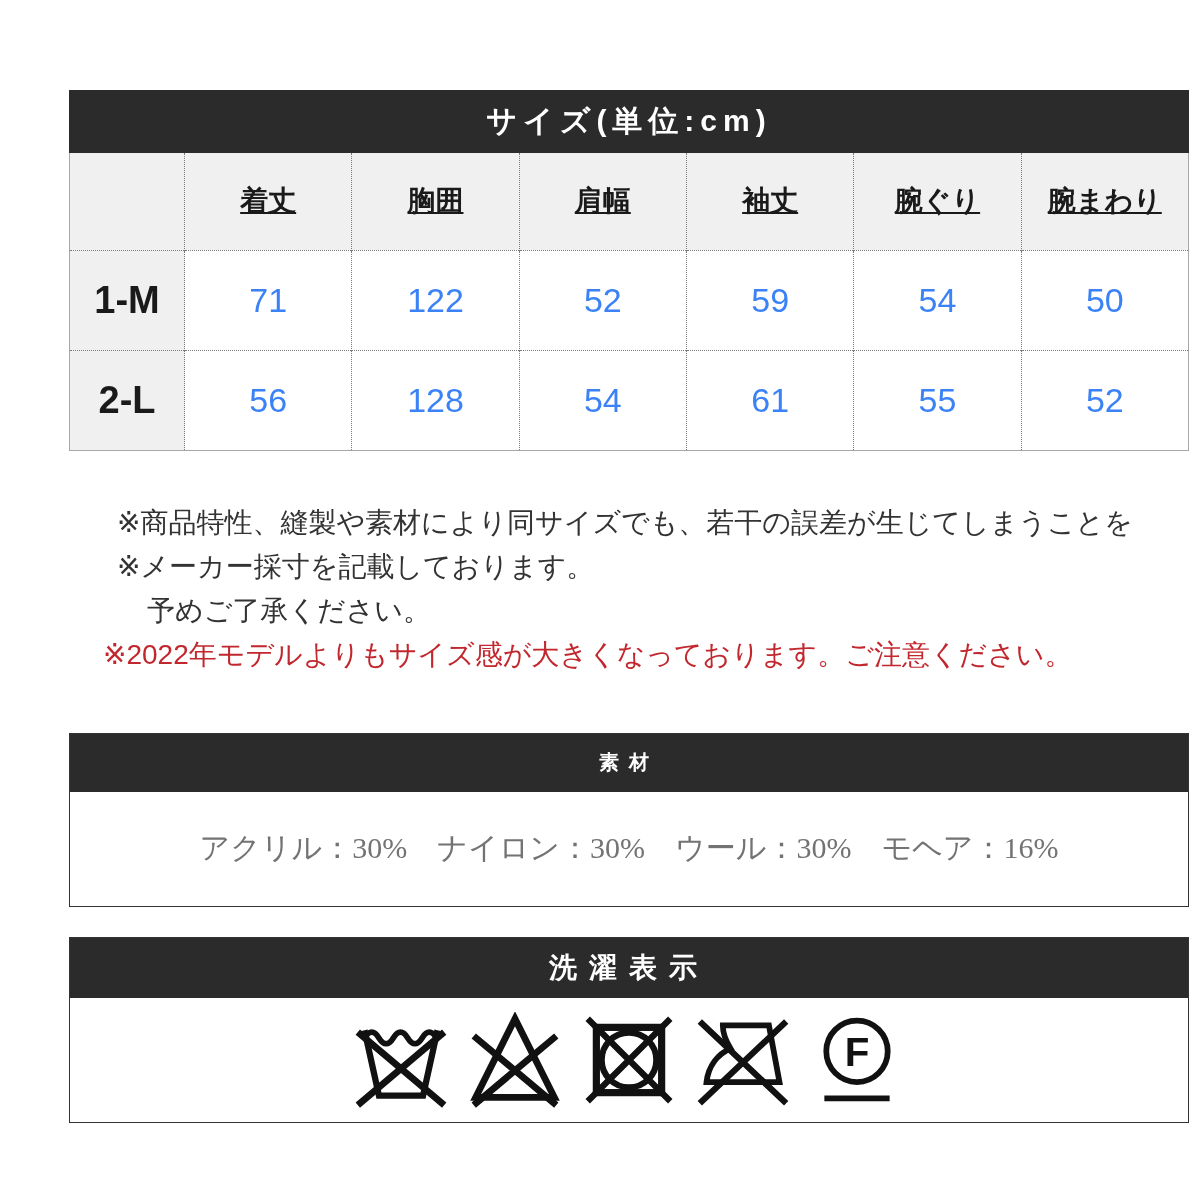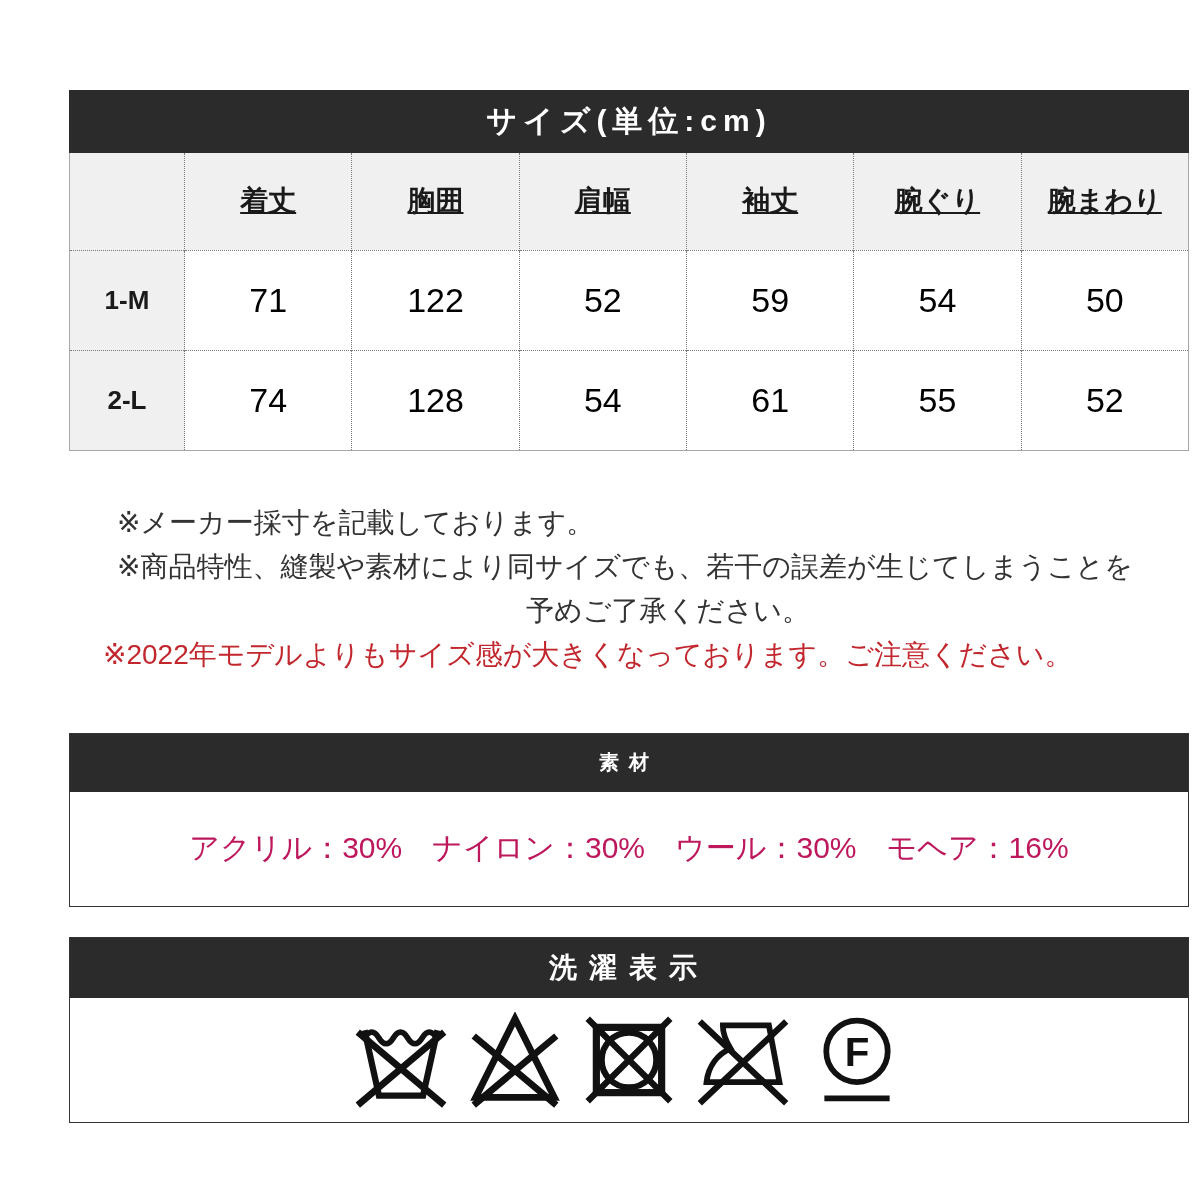--- a/index.html
+++ b/index.html
@@ -28,39 +28,39 @@
     text-align:center; vertical-align:middle;
     border-left:1px dotted #7a7a7a;
     border-top:1px dotted #7a7a7a;
   }
   table.size-table tr > *:first-child { border-left:none; }
   table.size-table thead th { border-top:none; }
   table.size-table thead th {
     height:97px; background:#f0f0f0; font-size:28px; font-weight:bold; color:#1a1a1a;text-decoration:underline;
   }
   table.size-table tbody th {
-    background:#f0f0f0; font-size:26px; font-weight:bold; color:#1a1a1a;
+    background:#f0f0f0; font-size:38px; font-weight:bold; color:#1a1a1a;
   }
   table.size-table tbody td {
-    height:100px; background:#ffffff; font-size:34px; font-weight:normal; color:#000000;
+    height:100px; background:#ffffff; font-size:34px; font-weight:normal; color:#3b82f6;
   }
 
   
   .notes { padding:50px 0 0 48px; font-size:28px; color:#333; }
   .notes .note-line { line-height:44px; }
-  .notes .note-wrap-indent { padding-left:30px;text-align:center; }
+  .notes .note-wrap-indent { padding-left:30px; }
   .notes .warning-line { margin-left:-14px; color:#c1272d; }
 
   
   .info-box { border:1px solid #333; margin-top:56px; }
   .material-bar { height:58px; font-size:20px; letter-spacing:10px; }
   .material-content {
     height:114px; background:#fff;
     display:flex; align-items:center; justify-content:center; gap:30px;
-    font-size:30px; color:#be185d;
+    font-size:30px; color:#737373;font-family:Liberation Serif, serif;
   }
   .laundry-box { margin-top:30px; }
   .laundry-bar { height:60px; font-size:28px; letter-spacing:12px; }
   .laundry-content {
     height:124px; background:#fff;
     display:flex; align-items:center; justify-content:center; gap:18px;
   }
   .laundry-content svg { display:block; }
 </style>
 </head>
@@ -98,33 +98,33 @@
         <th>1-M</th>
         <td>71</td>
         <td>122</td>
         <td>52</td>
         <td>59</td>
         <td>54</td>
         <td>50</td>
       </tr>
       <tr>
         <th>2-L</th>
-        <td>74</td>
+        <td>56</td>
         <td>128</td>
         <td>54</td>
         <td>61</td>
         <td>55</td>
         <td>52</td>
       </tr>
     </tbody>
   </table>
 
   <div class="notes">
+    <div class="note-line">※商品特性、縫製や素材により同サイズでも、若干の誤差が生じてしまうことを</div>
     <div class="note-line">※メーカー採寸を記載しております。</div>
-    <div class="note-line">※商品特性、縫製や素材により同サイズでも、若干の誤差が生じてしまうことを</div>
     <div class="note-line note-wrap-indent">予めご了承ください。</div>
     <div class="note-line warning-line">※2022年モデルよりもサイズ感が大きくなっております。ご注意ください。</div>
   </div>
 
   <div class="info-box">
     <div class="section-bar material-bar">
       <span>素材</span>
     </div>
     <div class="material-content">
       <span>アクリル：30%</span>

